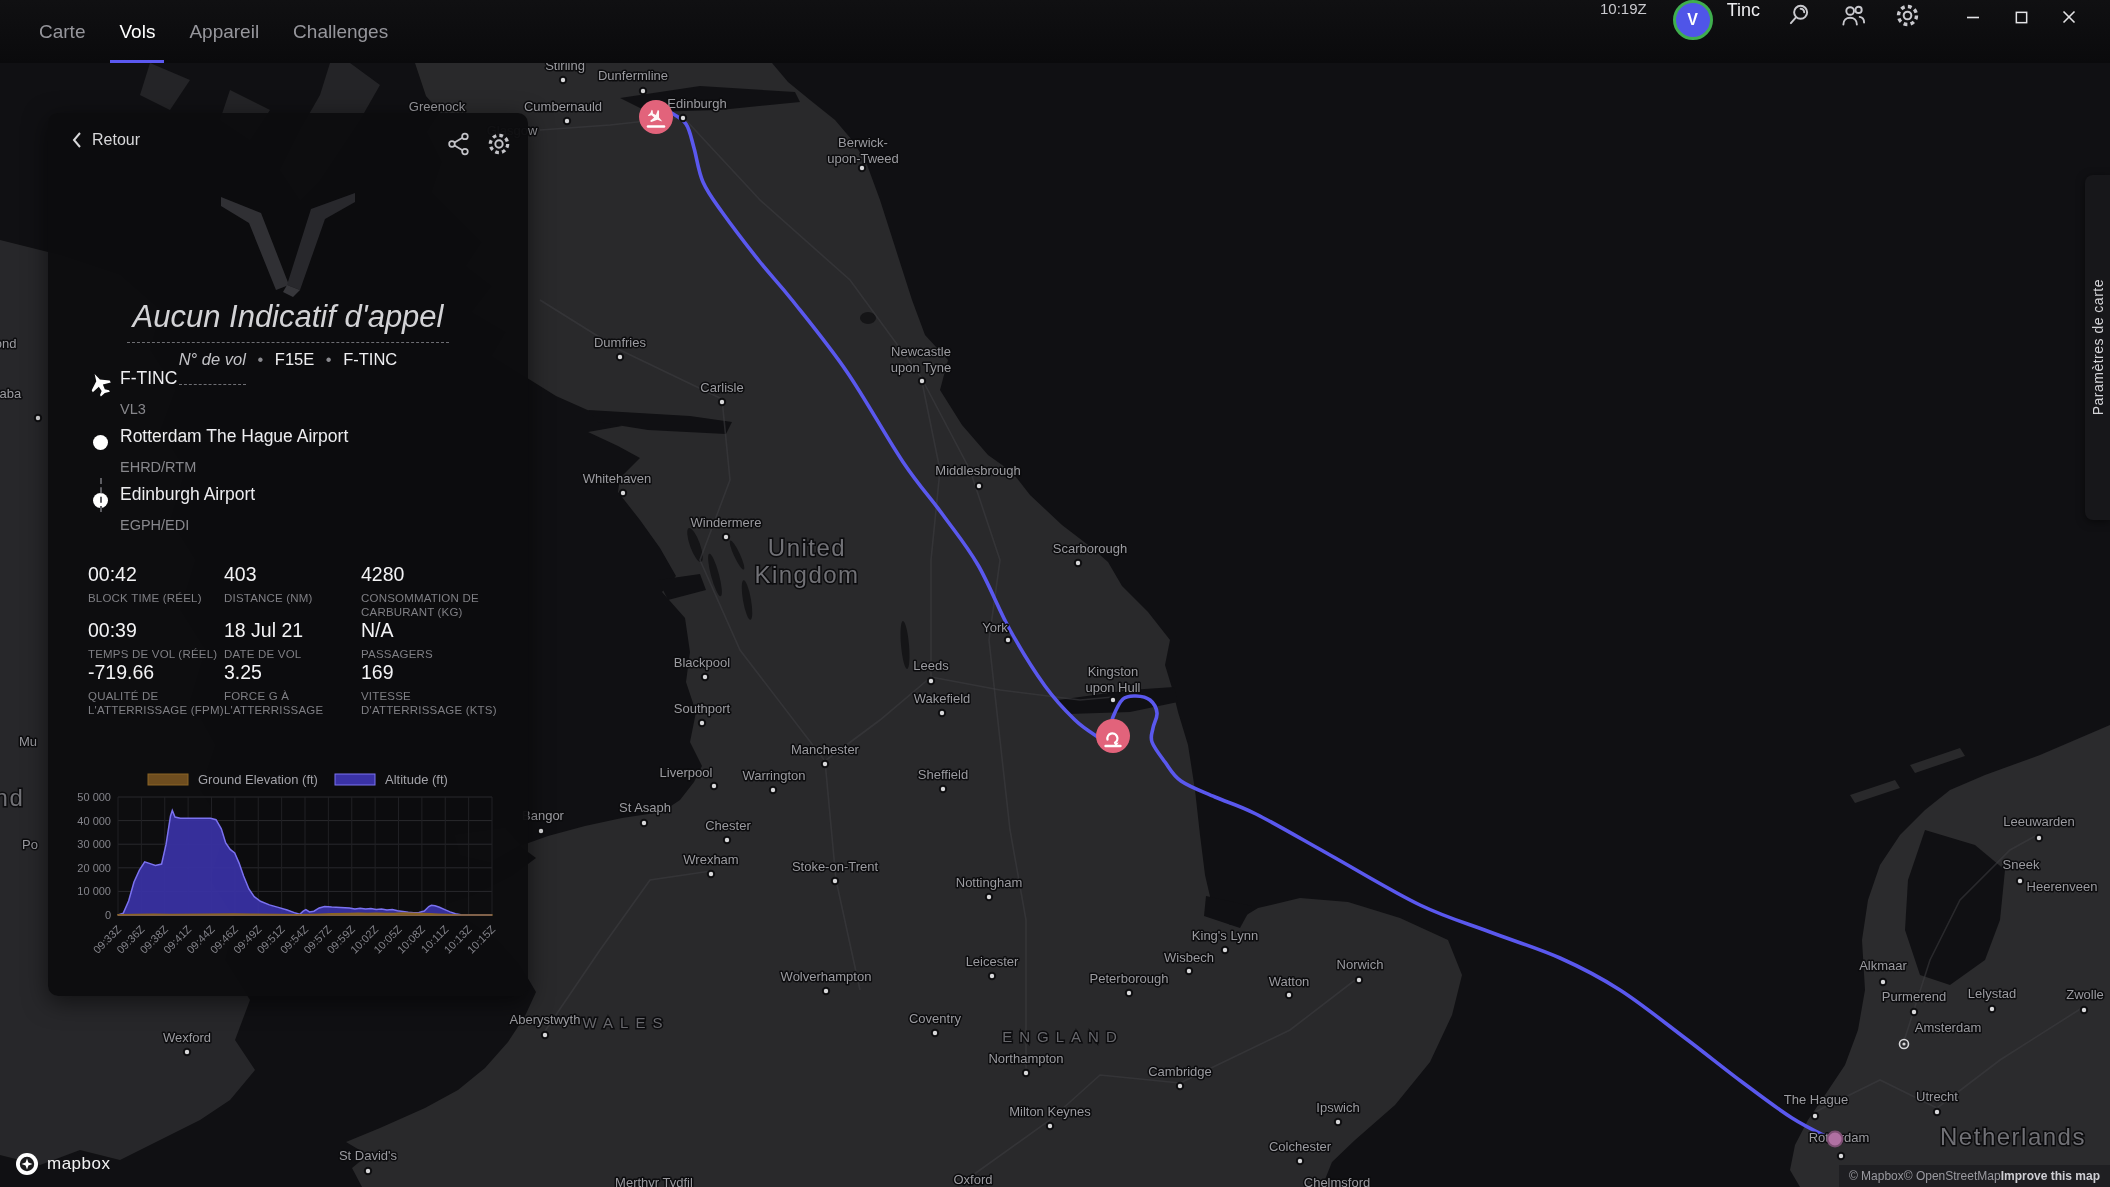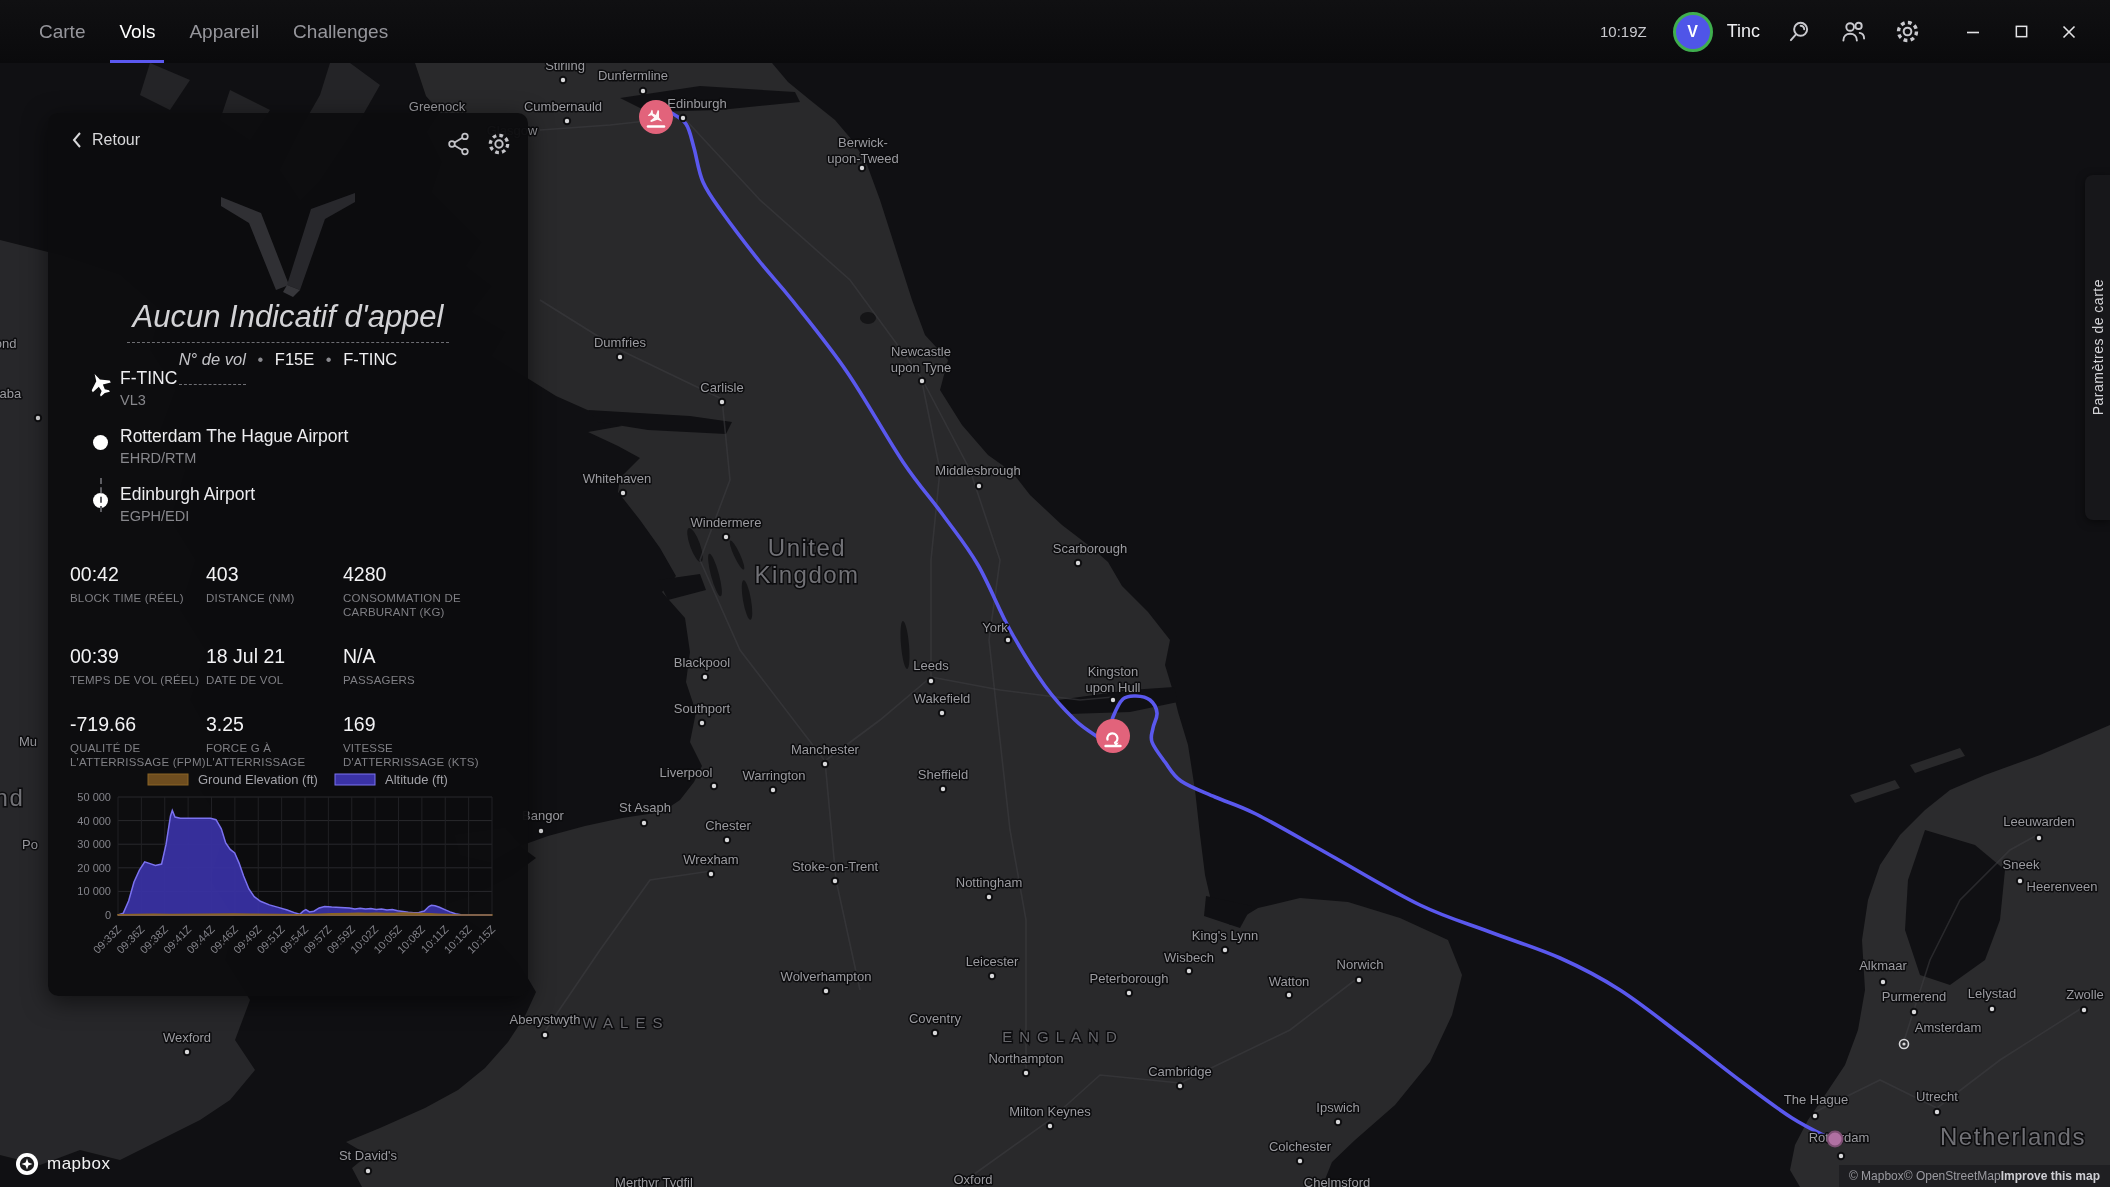--- a/index.html
+++ b/index.html
@@ -10,21 +10,21 @@
   #topbar{position:absolute;left:0;top:0;width:2110px;height:63px;z-index:40;
           background:linear-gradient(180deg,#101012,#0a0a0c);display:flex;align-items:stretch}
   .brand{display:flex;align-items:center;padding-left:44px}
   .brand-name{font-size:27px;font-weight:bold;letter-spacing:3px;color:#fff}
   .brand-dot{width:9px;height:9px;border-radius:50%;background:#56565c;margin-left:12px}
   nav{display:flex;align-items:stretch;margin-left:22px}
   .nav-item{position:relative;display:flex;align-items:center;padding:0 17px;font-size:19px;
             color:#96969c;cursor:pointer}
   .nav-item.active{color:#fff}
   .nav-item.active::after{content:"";position:absolute;left:8px;right:8px;bottom:0;height:3px;background:#5b58f0}
-  #topbar-right{margin-left:auto;display:flex;align-items:center;gap:24px;padding-right:24px}
+  #topbar-right{margin-left:auto;display:flex;align-items:flex-start;gap:24px;padding-right:24px}
   .clock{font-size:15px;color:#c9c9ce;margin-right:2px}
   .avatar{width:34px;height:34px;border-radius:50%;background:#4f55e8;border:3px solid #3fae4e;
           display:flex;align-items:center;justify-content:center;font-weight:bold;font-size:16px;color:#fff}
   .username{font-size:18px;color:#ededf0;margin-left:-10px}
   .tb-icon{width:30px;height:30px;display:flex;align-items:center;justify-content:center;color:#c9c9ce;cursor:pointer}
   .win-btns{display:flex;align-items:center;gap:14px;margin-left:10px}
   .win-btn{width:34px;height:34px;display:flex;align-items:center;justify-content:center;color:#e3e3e6;cursor:pointer}
 
   
   #map-wrap{position:absolute;left:0;top:0;width:2110px;height:1187px;z-index:1}
@@ -60,25 +60,25 @@
   #flight-title{display:inline-block;font-size:31px;font-style:italic;color:#d3d3d6;
                 border-bottom:1px dashed #6e6e73;padding:0 6px 7px}
   #flight-subtitle{margin-top:7px;font-size:16.5px;color:#f0f0f2}
   #flight-subtitle .fn{font-style:italic;color:#c3c3c7;border-bottom:1px dashed #6e6e73;padding-bottom:16px}
   #flight-subtitle .sep{color:#8a8a8f;padding:0 7px}
 
   .leg{position:absolute;left:38px;right:20px}
   .leg-icon{position:absolute;left:0;top:2px;width:30px;height:30px;color:#fff}
   .leg-dot{position:absolute;left:7px;top:9px;width:15px;height:15px;border-radius:50%;background:#fff}
   .leg-title{margin-left:34px;font-size:17.5px;color:#ededf0}
-  .leg-sub{margin-left:34px;font-size:14.5px;color:#87878c;margin-top:3px}
+  .leg-sub{margin-left:34px;font-size:14.5px;color:#87878c;margin-top:12px}
   #leg-connector{position:absolute;left:52px;top:365px;height:34px;border-left:2px dashed #5c5c61}
 
-  #stats-grid{position:absolute;left:22px;top:450px;width:436px;display:grid;
-              grid-template-columns:136px 137px 163px;row-gap:26px}
+  #stats-grid{position:absolute;left:40px;top:450px;width:436px;display:grid;
+              grid-template-columns:136px 137px 163px;}
   .stat-value{font-size:19.5px;color:#f3f3f5;font-weight:500}
   .stat-label{font-size:11.5px;color:#7f7f84;margin-top:5px;line-height:14px;max-width:140px;letter-spacing:.2px}
 
   #chart-svg{position:absolute;left:0;top:655px}
   .axis-lbl{font-size:11px;fill:#83838a}
   .legend-lbl{font-size:13px;fill:#a2a2a8}
 </style>
 </head>
 <body>
 

